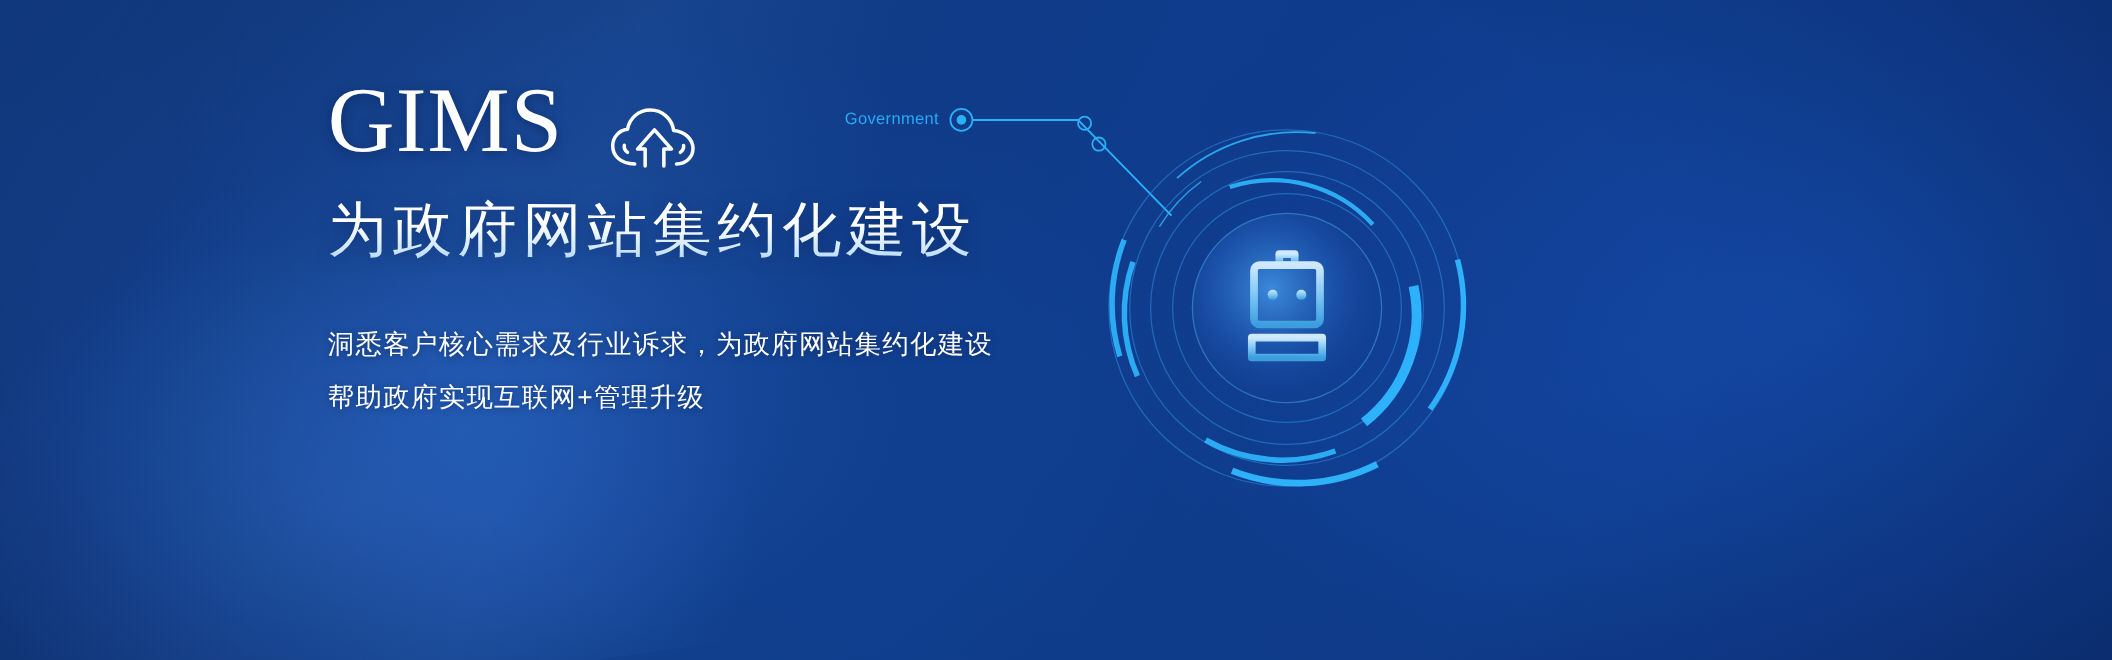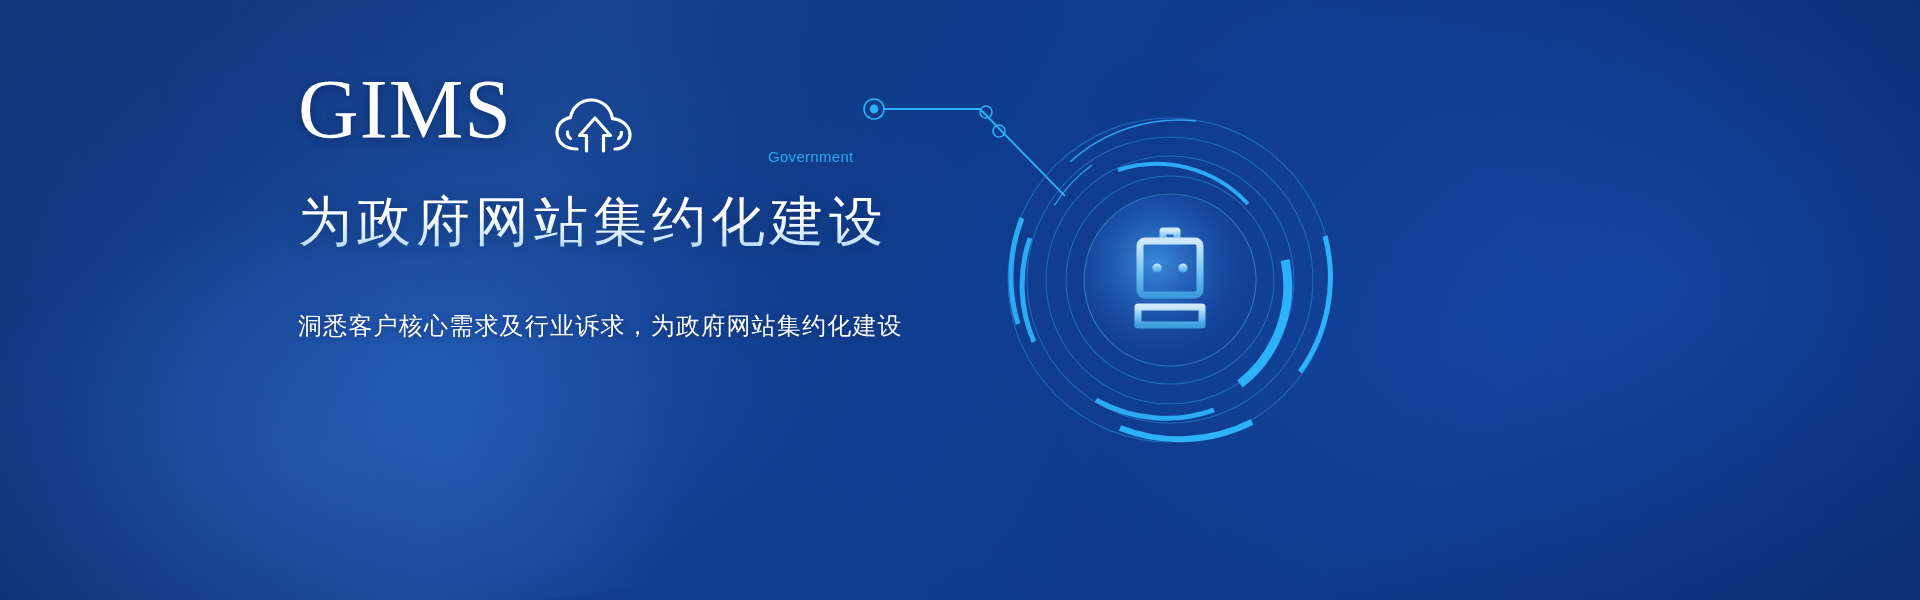--- a/index.html
+++ b/index.html
@@ -59,21 +59,21 @@
     font-size:84px;
     line-height:88px;
     letter-spacing:1px;
     color:#ffffff;
     text-shadow:0 2px 10px rgba(8,30,80,0.55);
     white-space:nowrap;
   }
   .cloud-icon { width:86px; height:60px; display:block; }
 
   .headline {
-    margin-top:36px;
+    margin-top:24px;
     font-size:54px;
     line-height:62px;
     font-weight:400;
     letter-spacing:5px;
     white-space:nowrap;
     background:linear-gradient(180deg,#ffffff 0%, #ffffff 38%, #cfe7fb 78%, #a9d4f7 100%);
     -webkit-background-clip:text;
     background-clip:text;
     color:transparent;
     -webkit-text-fill-color:transparent;
@@ -91,21 +91,20 @@
   }
 
   
   .node-label {
     position:absolute;
     left:768px; top:100px;
     font-size:15px;
     letter-spacing:0.3px;
     color:#29a8f5;
     white-space:nowrap;
-    margin-top:48px;
   }
   .connector { position:absolute; left:0; top:0; width:1920px; height:600px; pointer-events:none; }
 
   
   .tech { position:absolute; left:1000px; top:110px; width:340px; height:340px; }
   .tech svg { display:block; width:340px; height:340px; overflow:visible; }
 </style>
 </head>
 <body>
 
@@ -139,20 +138,21 @@
           <path d="M66.5 44.5 C68.6 43.1 69.7 40.8 69.4 38.3"></path>
           <path d="M34.5 57 V41.5 H27.5 L43 24 L58.5 41.5 H51.5 V57"></path>
         </g>
       </svg>
     </div>
 
     <div class="headline">为政府网站集约化建设</div>
 
     <div class="sub">
       <div class="sub-line">洞悉客户核心需求及行业诉求，为政府网站集约化建设</div>
+      <div class="sub-line">帮助政府实现互联网+管理升级</div>
     </div>
   </div>
 
   <div class="node-label">Government</div>
 
   <div class="tech">
     <svg viewBox="0 0 340 340" aria-hidden="true">
       <defs>
         <radialGradient id="coreGlow" cx="42%" cy="40%" r="62%">
           <stop offset="0%" stop-color="#3e8ee0" stop-opacity="0.95"></stop>

